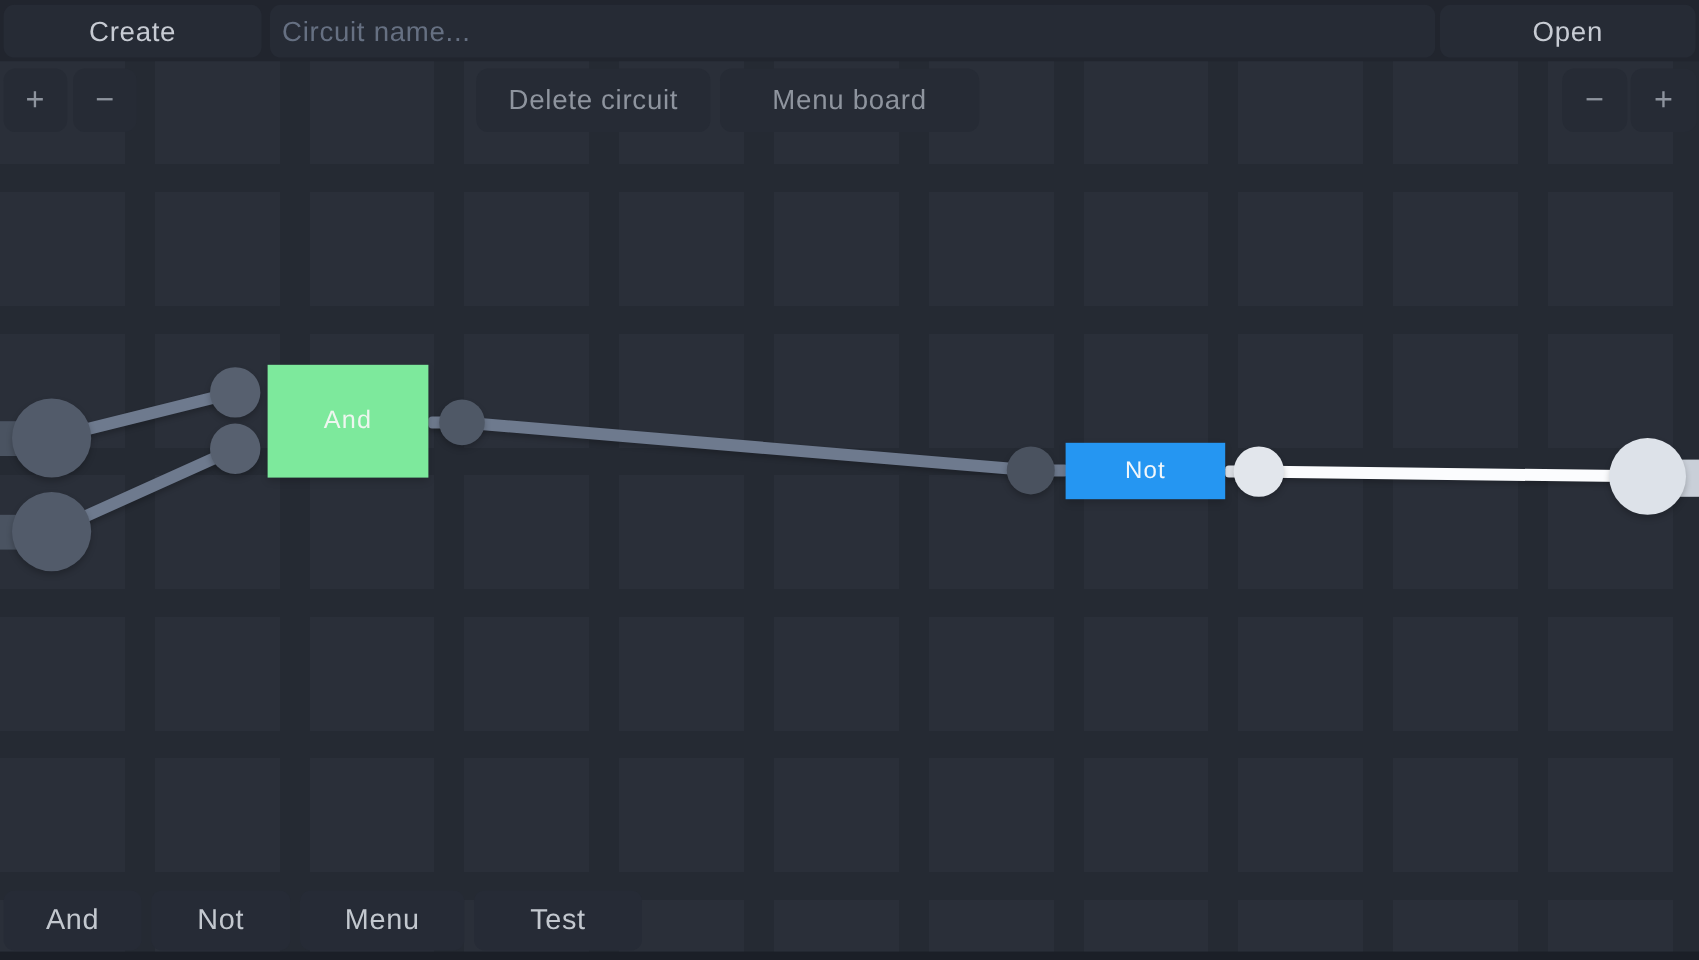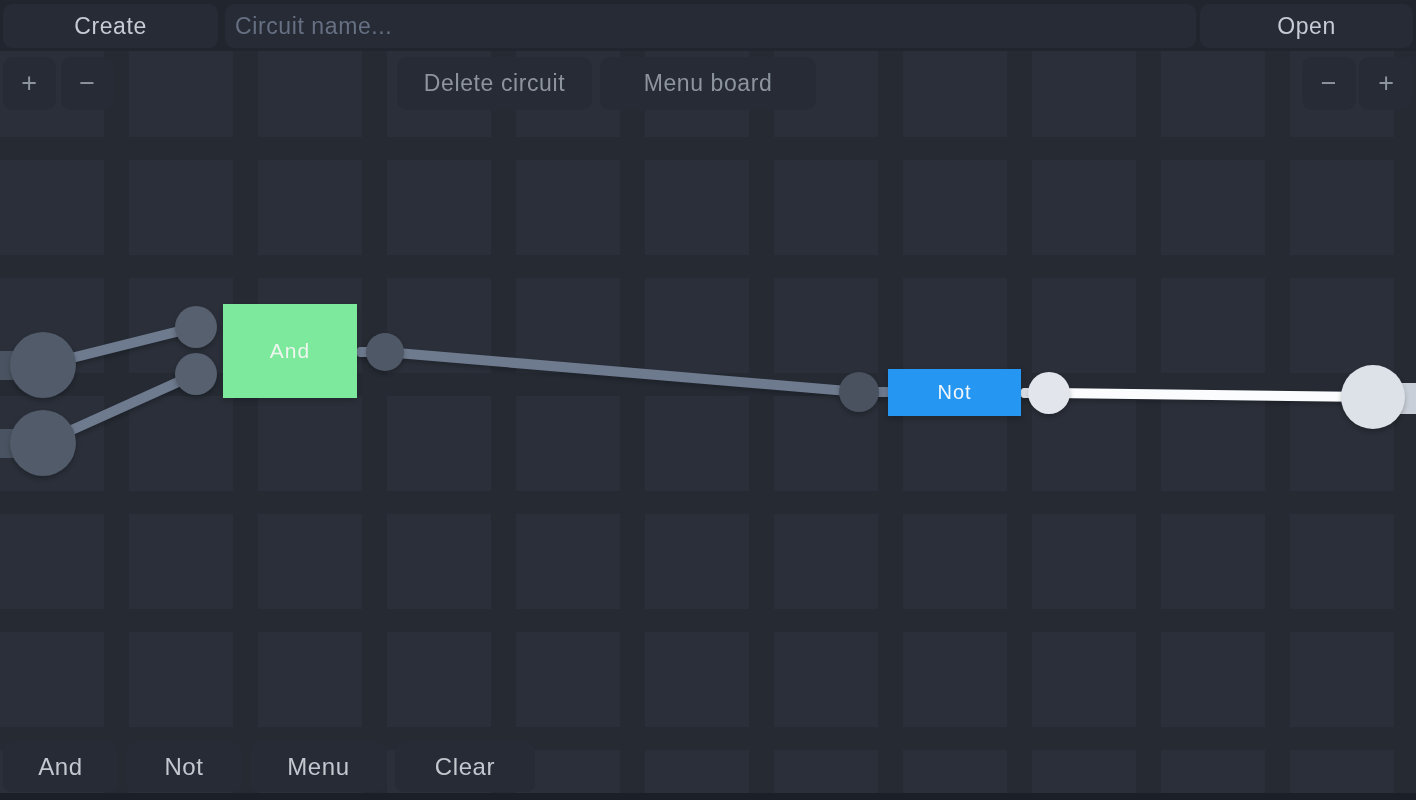--- a/index.html
+++ b/index.html
@@ -124,16 +124,16 @@
         <span>And</span>
       </div>
       <div class="gate" style="left: 888px; top: 369px; width: 133px; height: 47px; background: rgb(37, 150, 242); color: rgb(242, 247, 251); font-size: 20px;">
         <span>Not</span>
       </div>
     </div>
 
   <button class="btn palette-btn" id="palette-and">And</button>
   <button class="btn palette-btn" id="palette-not">Not</button>
   <button class="btn palette-btn" id="palette-nand">Menu</button>
-  <button class="btn palette-btn" id="palette-test">Clear</button>
+  <button class="btn palette-btn" id="palette-test">Test</button>
 
   <div class="bottom-strip"></div>
 </div>
 
 </body></html>

